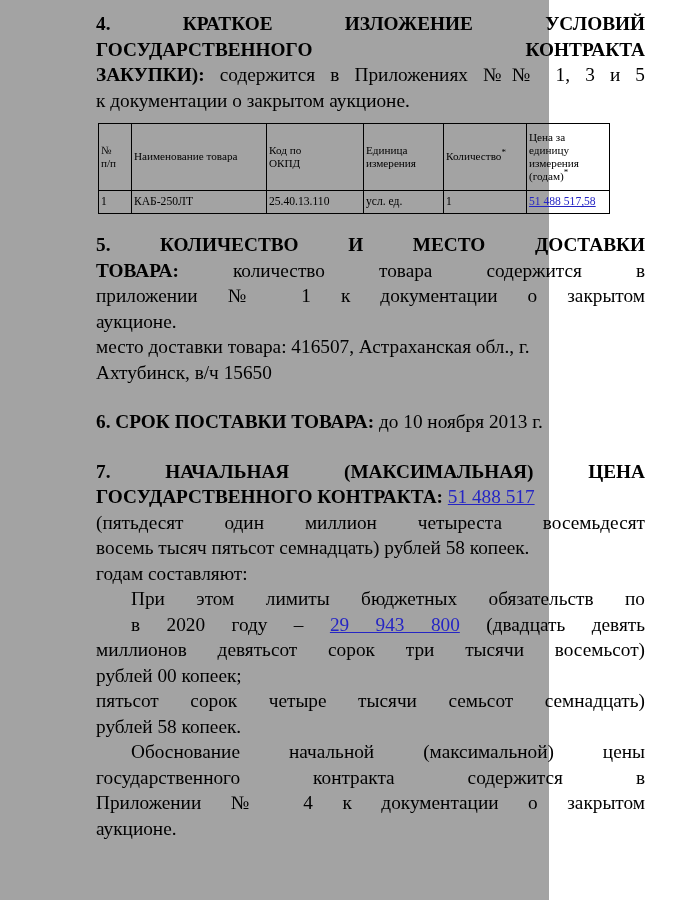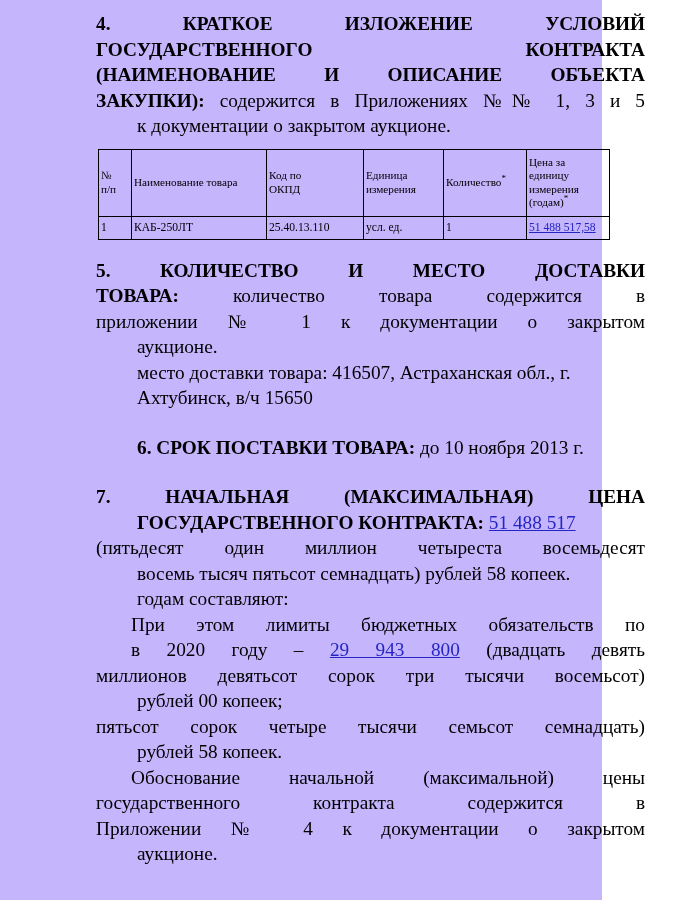--- a/index.html
+++ b/index.html
@@ -9,23 +9,23 @@
   }
   body {
     width: 677px;
     height: 900px;
     overflow: hidden;
     font-family: "Liberation Serif", "DejaVu Serif", serif;
     color: #000000;
   }
   .page {
     position: relative;
-    width: 602px;
+    width: 549px;
     height: 900px;
-    background: #c4b5fd;
+    background: #a3a3a3;
     box-sizing: border-box;
     padding: 11px 32px 0 96px;
   }
   .doc-body {
     width: 549px;
   }
 
   
 
   .bold { font-weight: bold; }
@@ -83,33 +83,31 @@
 
   .line {
     display: block;
     text-align: justify;
     text-align-last: justify;
     font-size: 19.3px;
     line-height: 25.5px;
   }
   .line.nolast {
     text-align-last: left;
-    margin-left: 41px;
   }
 </style>
 </head>
 <body>
 
 <div class="page">
   <div class="doc-body">
 
     <div>
       <span class="line heading-run"><span>4.</span> <span>КРАТКОЕ ИЗЛОЖЕНИЕ УСЛОВИЙ</span></span>
       <span class="line heading-run">ГОСУДАРСТВЕННОГО КОНТРАКТА</span>
-      <span class="line heading-run">(НАИМЕНОВАНИЕ И ОПИСАНИЕ ОБЪЕКТА</span>
       <span class="line"><span class="bold">ЗАКУПКИ):</span> <span>содержится в Приложениях №№ 1, 3 и 5</span></span>
       <span class="line nolast">к документации о закрытом аукционе.</span>
     </div>
 
     <div class="tbl-wrap">
       <table class="goods">
         <thead>
           <tr>
             <td class="col-num">
               <span>№</span><br>

